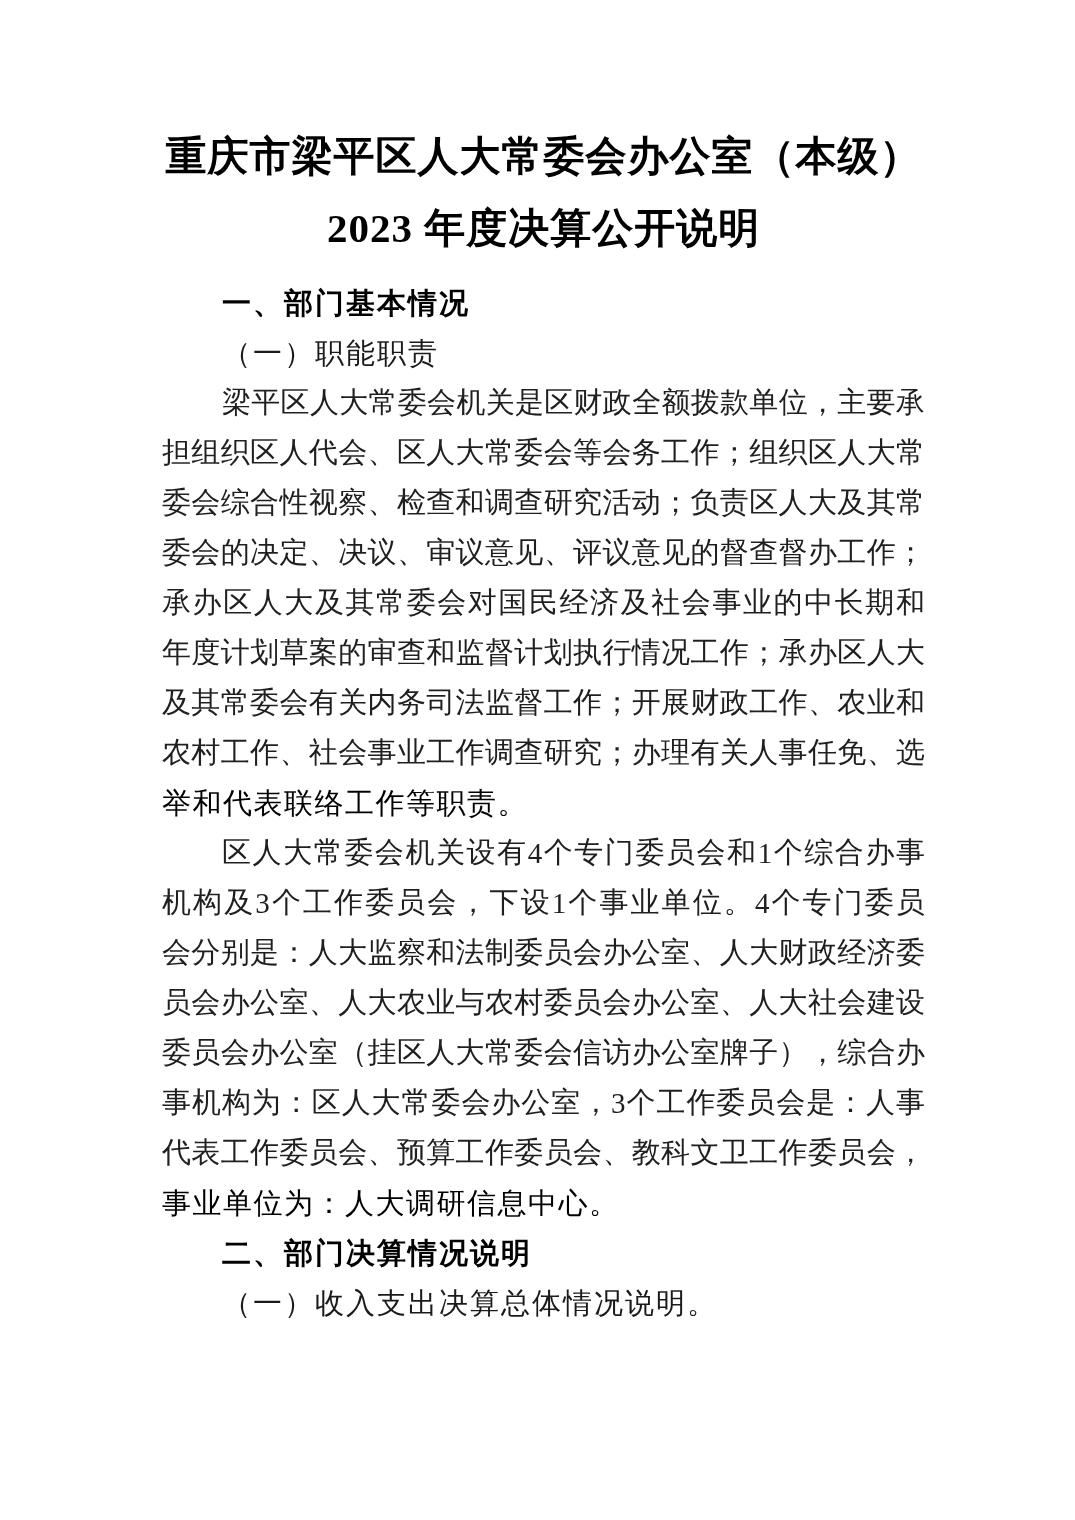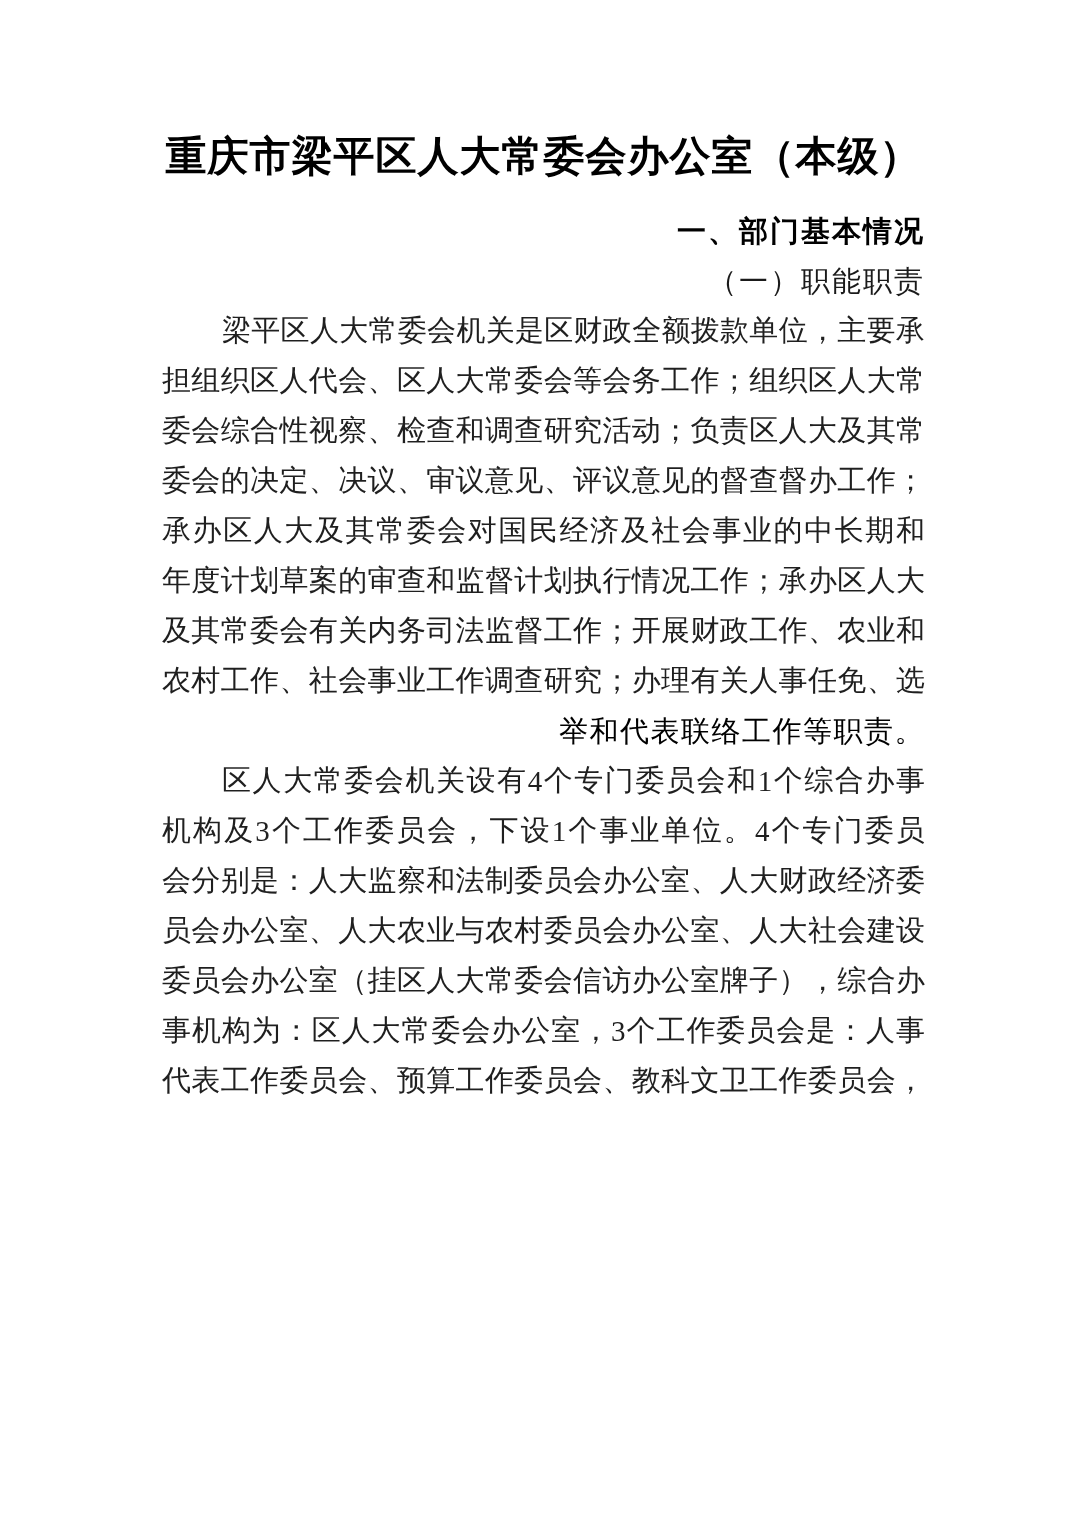--- a/index.html
+++ b/index.html
@@ -26,21 +26,20 @@
     line-height: 72px;
     text-align: center;
     font-size: 41px;
     font-weight: bold;
     color: #000000;
     letter-spacing: 1px;
     white-space: nowrap;
   }
   .doc-rows {
     margin-top: 14px;
-    text-align: right;
   }
   .row {
     height: 50px;
     box-sizing: border-box;
     font-family: Liberation Serif, serif;
   }
   .row-text {
     line-height: 50px;
     font-size: 29px;
     color: #000000;
@@ -82,20 +81,21 @@
     color: #3a3a3a;
     letter-spacing: 3px;
   }
 </style>
 </head>
 <body>
 
 <div class="page">
   <div class="content">
     <div class="title-line">重庆市梁平区人大常委会办公室（本级）</div>
+    <div class="title-line">2023 年度决算公开说明</div>
     <div class="doc-rows" id="doc-rows">
         <div class="row row-text indent heading">一、部门基本情况</div>
         <div class="row row-text indent subheading">（一）职能职责</div>
         <div class="row row-justify indent">
           <span>梁</span>
           <span>平</span>
           <span>区</span>
           <span>人</span>
           <span>大</span>
           <span>常</span>
@@ -501,16 +501,19 @@
           <span>科</span>
           <span>文</span>
           <span>卫</span>
           <span>工</span>
           <span>作</span>
           <span>委</span>
           <span>员</span>
           <span>会</span>
           <span>，</span>
         </div>
+        <div class="row row-text">事业单位为：人大调研信息中心。</div>
+        <div class="row row-text indent heading">二、部门决算情况说明</div>
+        <div class="row row-text indent subheading">（一）收入支出决算总体情况说明。</div>
       </div>
   </div>
   <div class="footer">- 1 -</div>
 </div>
 
 </body></html>

